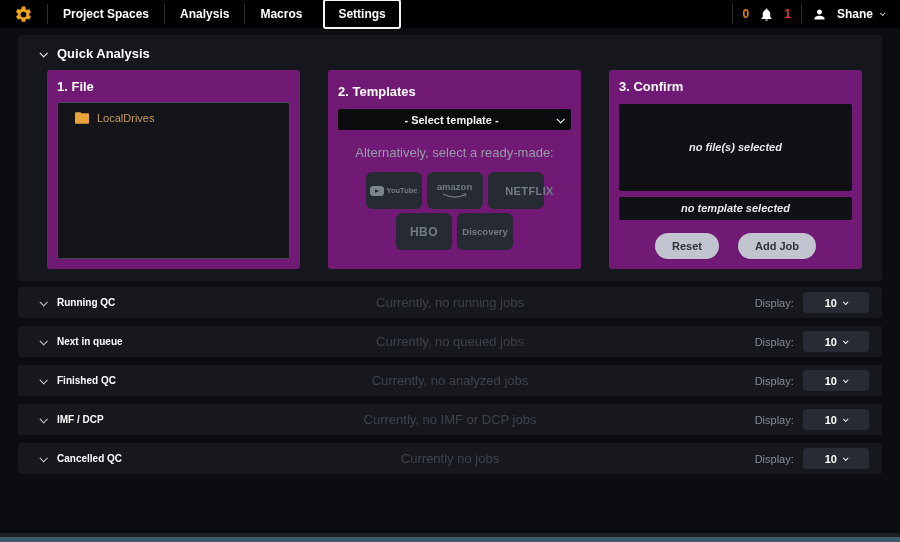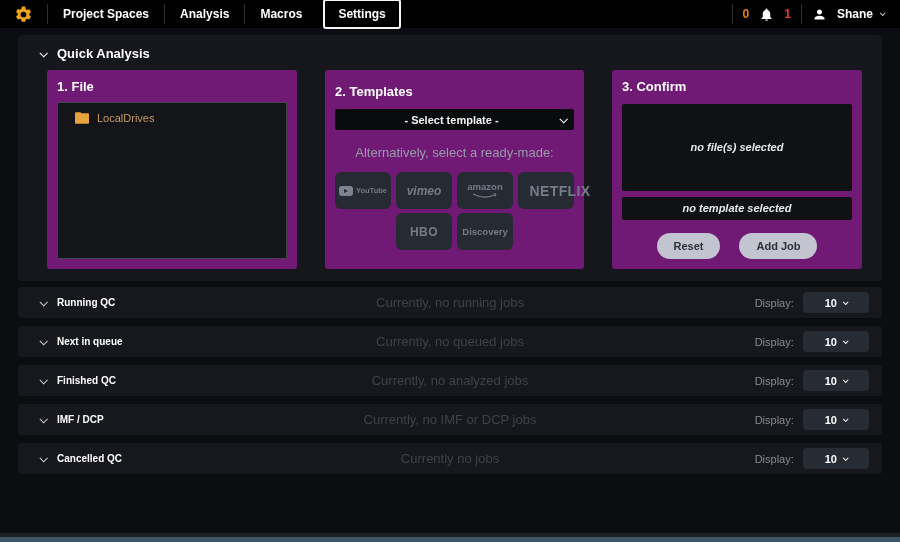--- a/index.html
+++ b/index.html
@@ -94,21 +94,21 @@
     width:14px; height:10px; background:#7c8490; border-radius:3px;
     display:inline-flex; align-items:center; justify-content:center;
   }
   .yt-badge::after {
     content:""; display:block; width:0; height:0;
     border-left:4px solid #262a32; border-top:2.5px solid transparent; border-bottom:2.5px solid transparent;
   }
   .b-youtube .b-label { font-size:7.5px; font-weight:700; }
   .b-vimeo .b-label { font-size:12px; font-weight:700; font-style:italic; }
   .b-amazon .b-label { font-size:9.5px; font-weight:700; line-height:7px; }
-  .b-netflix .b-label { font-size:14px; font-weight:800; letter-spacing:.4px;padding-left:28px; }
+  .b-netflix .b-label { font-size:11px; font-weight:800; letter-spacing:.4px;padding-left:28px; }
   .b-hbo .b-label { font-size:12px; font-weight:800; letter-spacing:.5px; }
   .b-discovery .b-label { font-size:9.5px; font-weight:700; }
 
   
   .confirm-files {
     height:97px; background:#101114; border-radius:2px; margin-top:2px;
     display:flex; align-items:center; justify-content:center;
   }
   .confirm-template {
     height:26px; background:#101114; border-radius:2px; margin-top:6px;
@@ -218,23 +218,20 @@
           <span class="chev white"></span>
         </div>
         <div class="alt-text">Alternatively, select a ready-made:</div>
         <div class="brand-row">
           <button class="brand b-youtube">
             <span class="yt-wrap">
               <span class="yt-badge"></span>
               <span class="b-label">YouTube</span>
             </span>
           </button>
-          <button class="brand b-vimeo">
-            <span class="b-label">vimeo</span>
-          </button>
           <button class="brand b-amazon">
             <span class="b-label">amazon</span>
             <svg width="26" height="6" viewBox="0 0 26 6" fill="none">
               <path d="M1 1 Q 13 7 24 1.2" stroke="#747c88" stroke-width="1.2"></path>
               <path d="M24 1.2 l-2.6-.4 M24 1.2 l-.8 2.3" stroke="#747c88" stroke-width="1"></path>
             </svg>
           </button>
           <button class="brand b-netflix">
             <span class="b-label">NETFLIX</span>
           </button>

